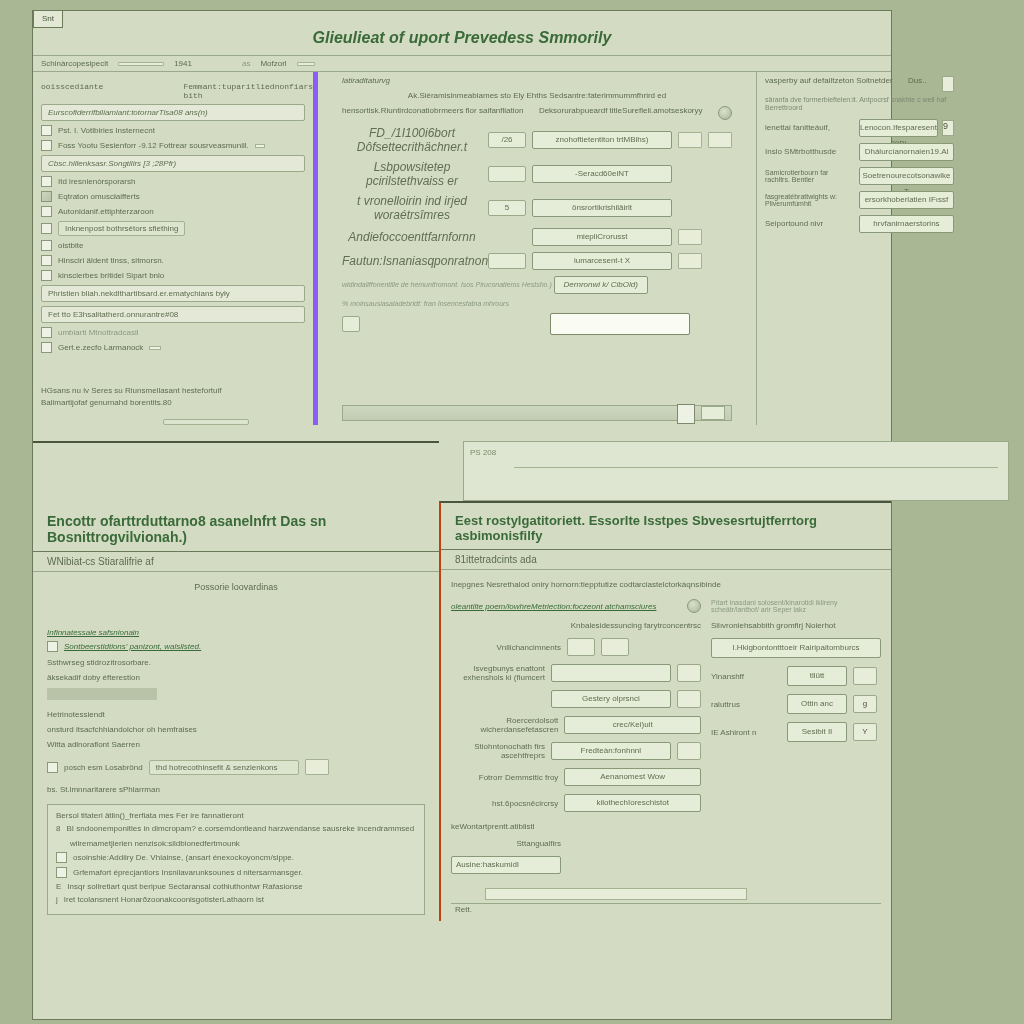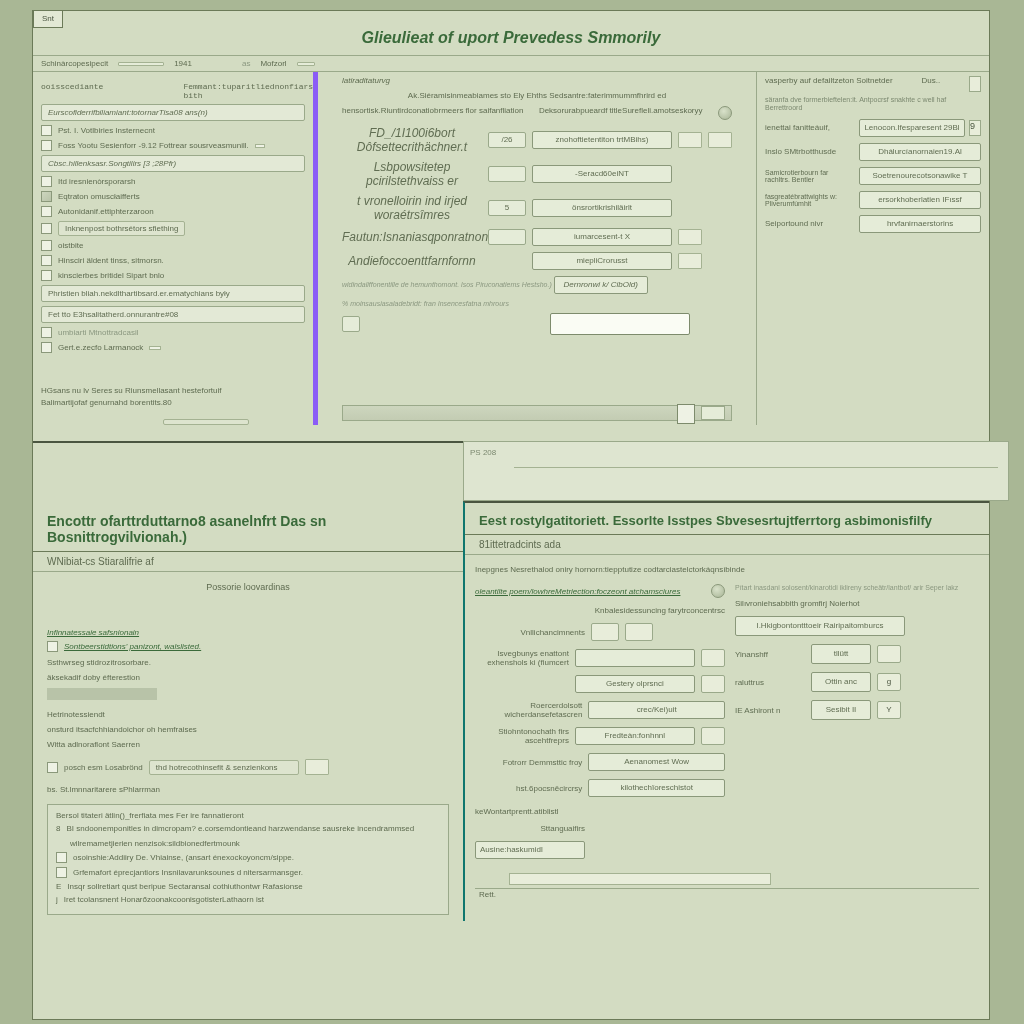--- a/index.html
+++ b/index.html
@@ -9,21 +9,21 @@
     background: #a9b795;
     font-family: Arial, sans-serif;
     font-size: 9px;
     color: #4a5540;
     position: relative;
     overflow: hidden;
   }
   .canvas {
     position: absolute;
     left: 32px; top: 10px;
-    width: 958px; height: 1010px;
+    width: 860px; height: 1010px;
     background: #d3dcc2;
     border: 1px solid #6b7a58;
   }
   .main-title {
     text-align: center;
     color: #3a6a3a;
     font-weight: bold;
     font-size: 16px;
     font-style: italic;
     padding: 18px 0 8px 0;
@@ -177,21 +177,21 @@
     display: flex;
   }
   .lower-left {
     width: 430px;
     border-top: 2px solid #4a5540;
     background: #d3dcc2;
   }
   .lower-right {
     flex: 1;
     border-top: 2px solid #4a5540;
-    border-left: 2px solid #0f766e;
+    border-left: 2px solid #c2410c;
     background: #d3dcc2;
     margin-top: 60px;
   }
   .panel-above {
     position: absolute;
     left: 430px; top: 430px;
     width: 546px;
     height: 60px;
     background: #dee5d0;
     border: 1px solid #9aa98a;
@@ -344,30 +344,30 @@
         <span class="fr-sm" style="visibility:hidden;"></span>
       </div>
       <div class="form-row">
         <span class="fr-label">t vronelloirin ind irjed woraétrsîmres</span>
         <span class="fr-num">5</span>
         <span class="fr-input">önsrortikrishiläirlt</span>
         <span class="fr-sm" style="visibility:hidden;"></span>
         <span class="fr-sm" style="visibility:hidden;"></span>
       </div>
       <div class="form-row">
+        <span class="fr-label">Andiefoccoenttfarnfornn</span>
+        <span class="fr-num" style="visibility:hidden;"></span>
+        <span class="fr-input">miepliCrorusst</span>
+        <span class="fr-sm"></span>
+        <span class="fr-sm" style="visibility:hidden;"></span>
+      </div>
+      <div class="form-row">
         <span class="fr-label">Fautun:Isnaniasqponratnon</span>
         <span class="fr-num"></span>
         <span class="fr-input">iumarcesent-t X</span>
-        <span class="fr-sm"></span>
-        <span class="fr-sm" style="visibility:hidden;"></span>
-      </div>
-      <div class="form-row">
-        <span class="fr-label">Andiefoccoenttfarnfornn</span>
-        <span class="fr-num" style="visibility:hidden;"></span>
-        <span class="fr-input">miepliCrorusst</span>
         <span class="fr-sm"></span>
         <span class="fr-sm" style="visibility:hidden;"></span>
       </div>
       <div class="note-line"><span>widindaliffonentille de hemunthomont. lsos Piruconatiems Hestsho.)</span> <span class="fr-input" style="width:94px;display:inline-block;vertical-align:middle;">Dernronwi k/ CibOld)</span></div>
       <div class="note-line">%  moinsausiasaladebridt: fran Insencesfatna mhrours</div>
       <div class="form-row" style="justify-content:flex-start; gap:0;">
         <span class="fr-num" style="width:18px;"></span>
         <span style="width:190px;"></span>
         <span class="white-input"></span>
       </div>

